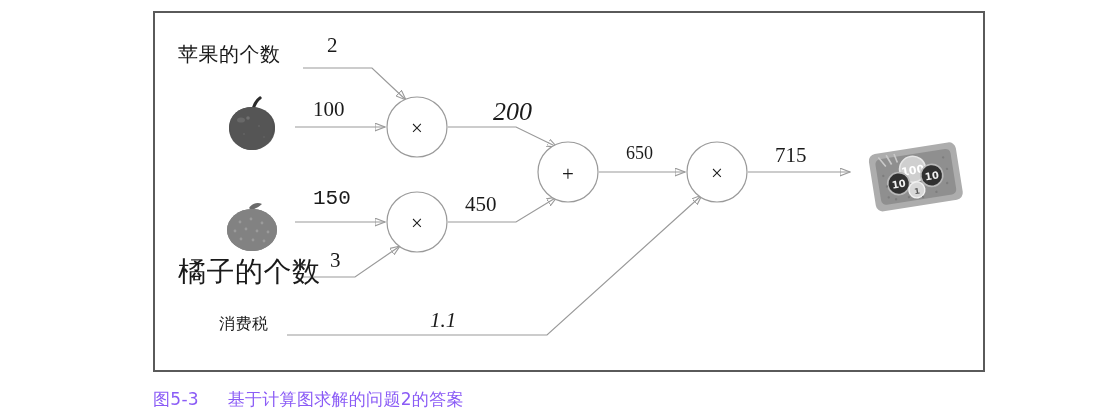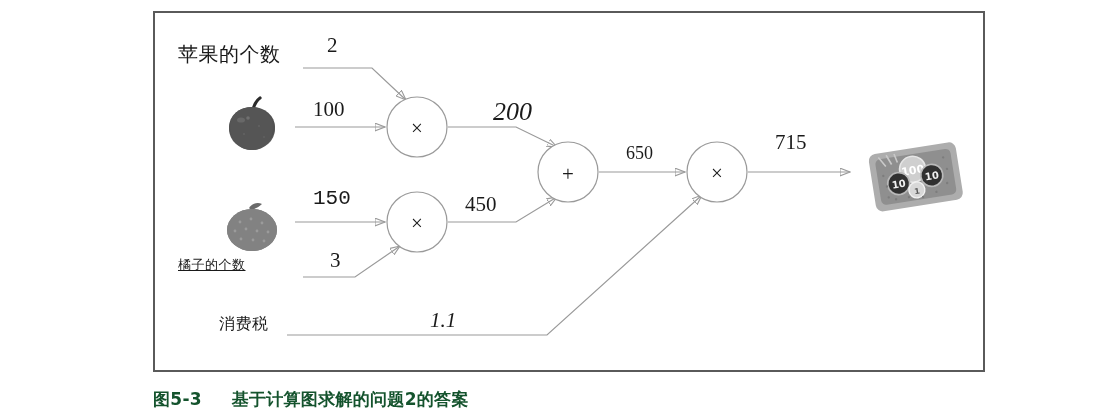--- a/index.html
+++ b/index.html
@@ -52,23 +52,23 @@
     color: #1a1a1a;
     white-space: nowrap;
     line-height: 1;
     letter-spacing: 0.5px;
   }
   #caption {
     position: absolute;
     left: 153px;
     top: 388px;
     font-family: "DejaVu Sans", "Liberation Sans", sans-serif;
-    font-weight: bold;
+    font-weight: normal;
     font-size: 17px;
-    color: #14532d;
+    color: #8b5cf6;
     white-space: nowrap;
     letter-spacing: 0.3px;
   }
   .fruit {
     position: absolute;
   }
   .result-img {
     position: absolute;
   }
 </style>
@@ -173,41 +173,41 @@
     <g fill="#1a1a1a" font-family="Liberation Serif, DejaVu Serif, serif" font-size="21" text-anchor="middle">
       <text x="417" y="135">×</text>
       <text x="417" y="230">×</text>
       <text x="568" y="181">+</text>
       <text x="717" y="180">×</text>
     </g>
   </svg>
 
   <div class="lbl-cjk" style="left:178px; top:44px; font-size:20px;">苹果的个数</div>
 
-  <div class="lbl-cjk" style="left:178px; top:258px; font-size:13px;text-decoration:underline;">橘子的个数</div>
+  <div class="lbl-cjk" style="left:178px; top:258px; font-size:28px;">橘子的个数</div>
 
   <div class="lbl-cjk" style="left:219px; top:316px; font-size:16px;">消费税</div>
 
   <div class="lbl" style="left:327px; top:35px; font-size:21px;">2</div>
 
   <div class="lbl" style="left:313px; top:99px; font-size:21px;">100</div>
 
   <div class="lbl" style="left:493px; top:99px; font-size:26px;font-style:italic;">200</div>
 
   <div class="lbl" style="left:313px; top:188px; font-size:21px;font-family:Liberation Mono, monospace;">150</div>
 
   <div class="lbl" style="left:330px; top:250px; font-size:21px;">3</div>
 
   <div class="lbl" style="left:465px; top:194px; font-size:21px;">450</div>
 
   <div class="lbl" style="left:626px; top:144px; font-size:18px;">650</div>
 
   <div class="lbl" style="left:430px; top:310px; font-size:21px;font-style:italic;">1.1</div>
 
-  <div class="lbl" style="left:775px; top:132px; font-size:21px;">715</div>
+  <div class="lbl" style="left:775px; top:145px; font-size:21px;">715</div>
 
   <div id="caption">
     <span>图5-3</span>
     <span>　</span>
     <span>基于计算图求解的问题2的答案</span>
   </div>
 
 </div>
 
 </body></html>

